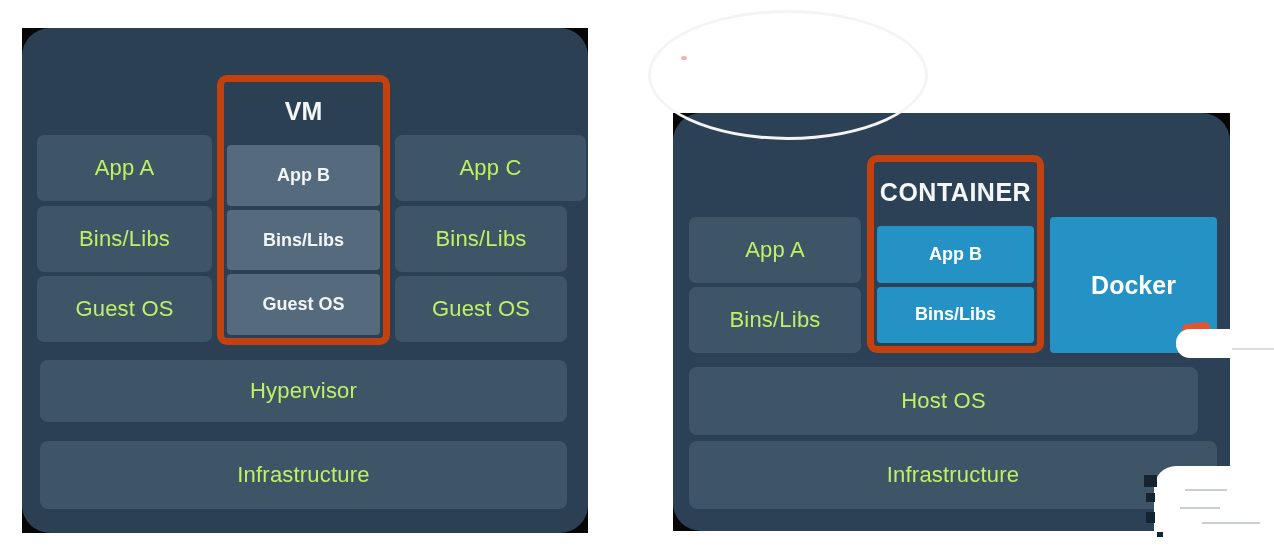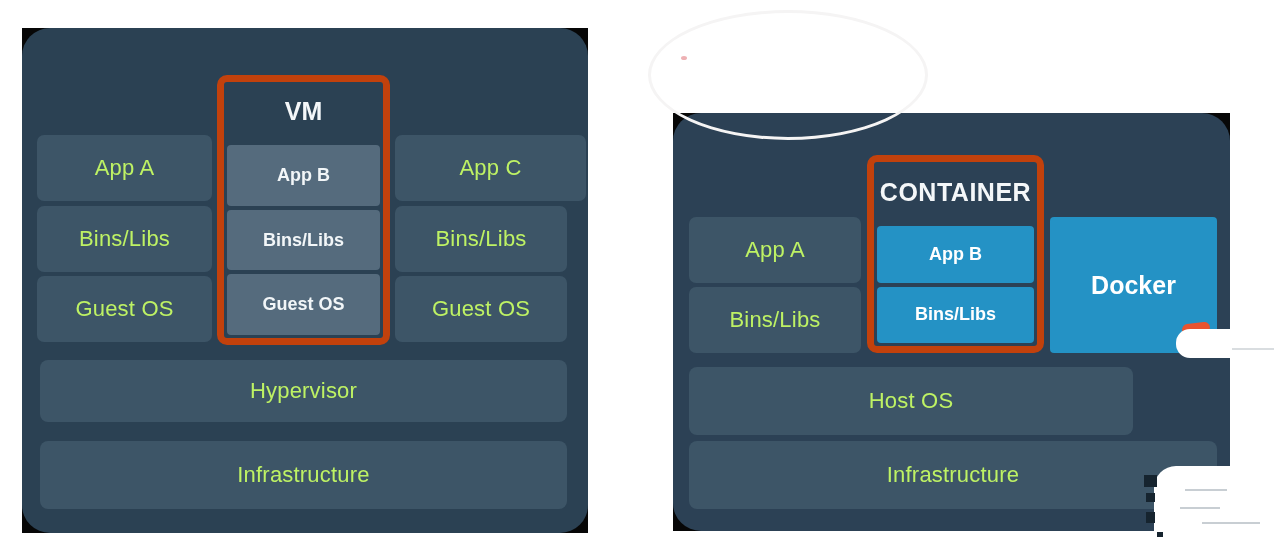--- a/index.html
+++ b/index.html
@@ -159,21 +159,21 @@
     <div class="cell" style="left:16px; top:174px; width:172px; height:66px;">Bins/Libs</div>
 
     <div class="hl-box container-box" style="left:194px; top:42px; width:177px; height:198px;">
       <div class="box-title">CONTAINER</div>
       <div class="box-cell">App B</div>
       <div class="box-cell">Bins/Libs</div>
     </div>
 
     <div class="docker-cell" style="left:377px; top:104px; width:167px; height:136px;">Docker</div>
 
-    <div class="cell base-layer" style="left:16px; top:254px; width:444px; height:68px;">Host OS</div>
+    <div class="cell base-layer" style="left:16px; top:254px; width:509px; height:68px;">Host OS</div>
     <div class="cell base-layer" style="left:16px; top:328px; width:528px; height:68px;">Infrastructure</div>
   </div>
 
   <div class="artifact smudge-arc"></div>
   <div class="artifact pink-dot"></div>
 
   <div class="artifact red-sliver"></div>
   <div class="artifact white-blob-1"></div>
   <div class="artifact gray-streak-1"></div>
 

